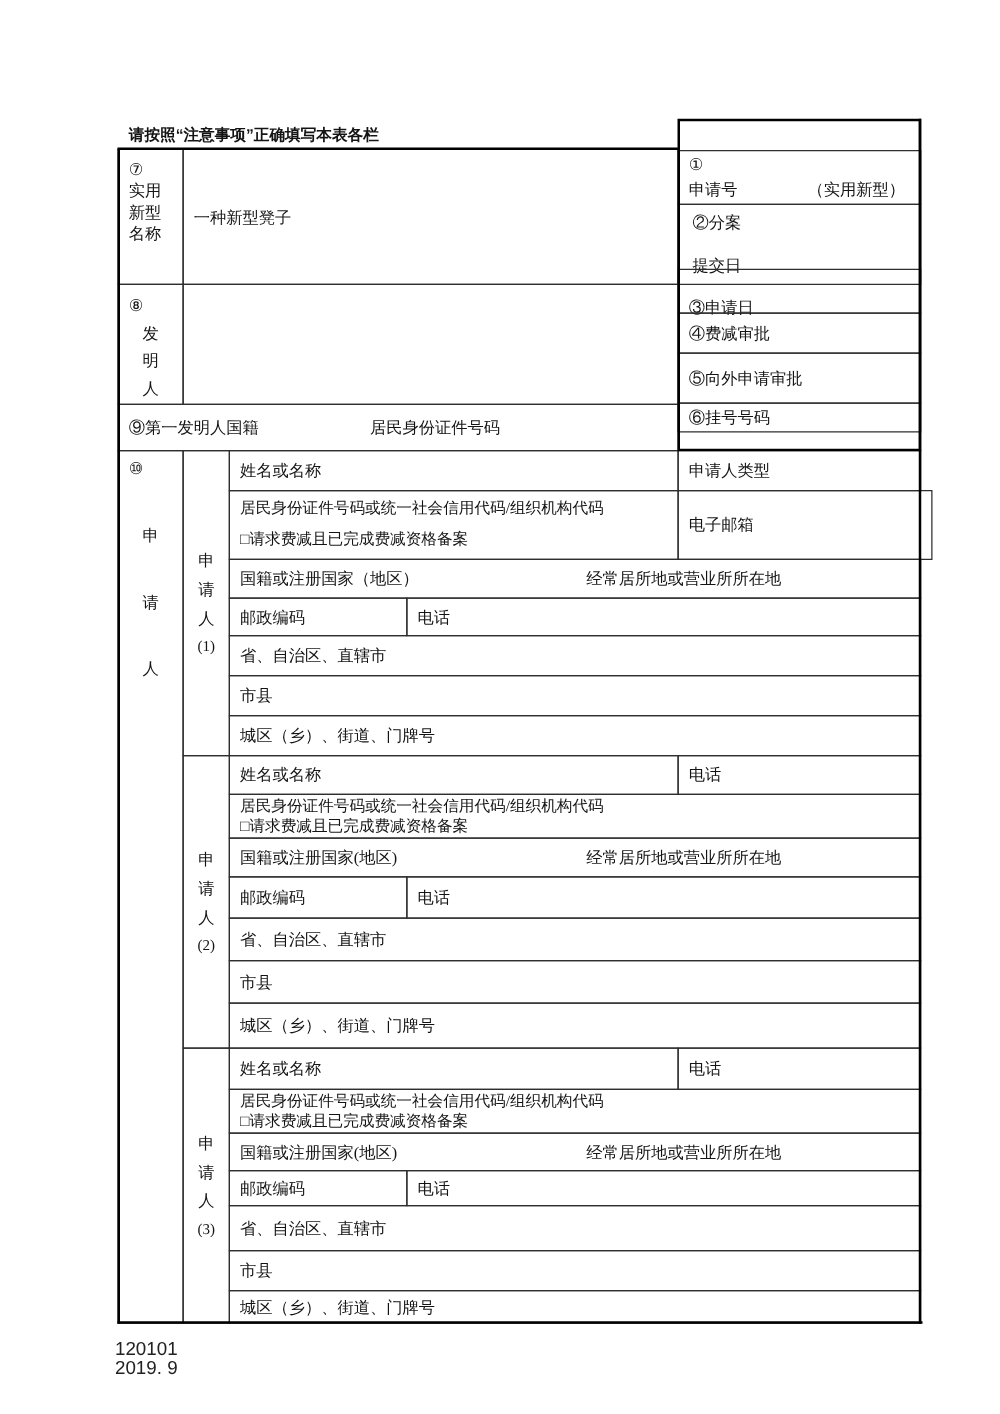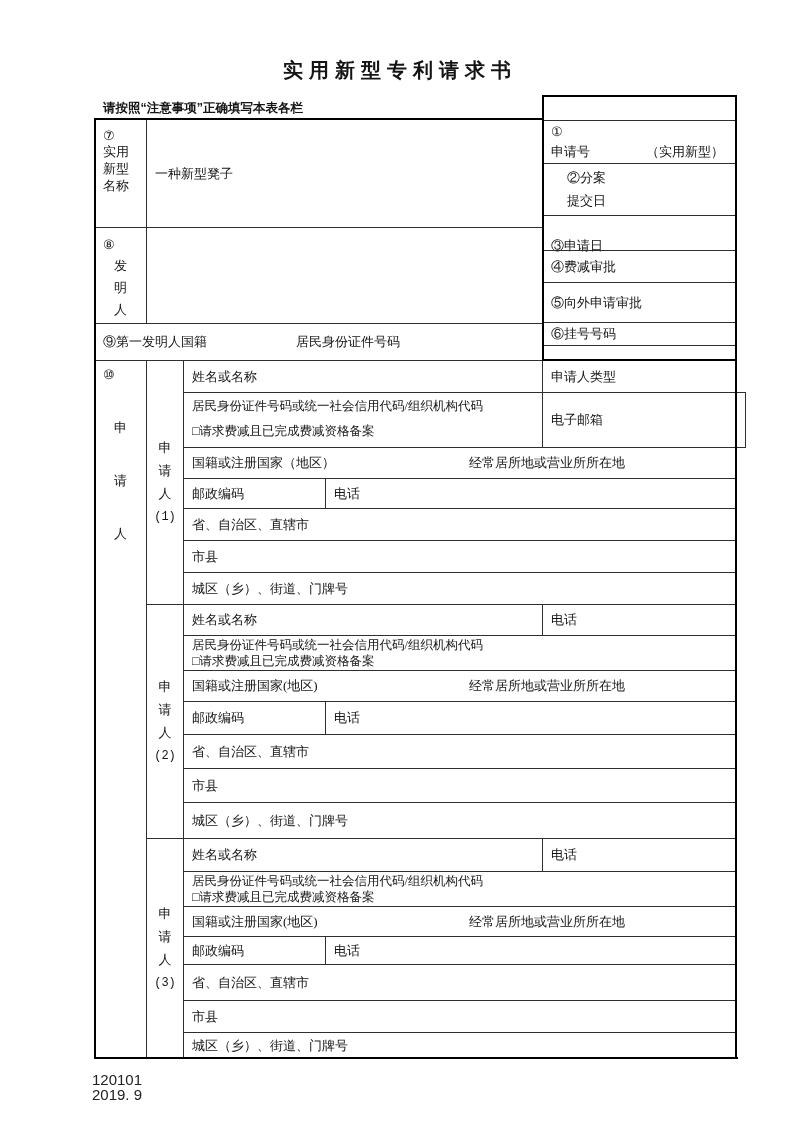--- a/index.html
+++ b/index.html
@@ -10,35 +10,34 @@
   .col{flex-direction:column;align-items:flex-start;justify-content:space-between;}
   .colc{flex-direction:column;align-items:center;justify-content:center;}
   .coltop{flex-direction:column;align-items:flex-start;justify-content:flex-start;}
   .frame{position:absolute;box-sizing:border-box;background:#000;pointer-events:none;}
   .thickbox{position:absolute;box-sizing:border-box;border:2px solid #000;pointer-events:none;}
   .title{position:absolute;left:0;top:57px;width:100%;text-align:center;
          font-family:"Liberation Sans","DejaVu Sans",sans-serif;font-weight:bold;
          font-size:20px;letter-spacing:6px;}
   .note{position:absolute;left:103px;top:100px;font-family:"Liberation Sans","DejaVu Sans",sans-serif;
         font-weight:bold;font-size:12.5px;}
-  .vchar{display:block;text-align:center;font-family:Liberation Mono, monospace;}
+  .vchar{display:block;text-align:center;}
   .rel{position:relative;width:100%;height:100%;display:flex;align-items:center;}
   .abs2{position:absolute;left:277px;top:50%;transform:translateY(-50%);white-space:nowrap;}
   .abs9{position:absolute;left:193px;top:50%;transform:translateY(-50%);white-space:nowrap;}
   .wfull{width:100%;display:flex;justify-content:space-between;box-sizing:border-box;padding-right:4px;}
   .footer{position:absolute;left:92px;top:1072px;font-family:"Liberation Sans","DejaVu Sans",sans-serif;
           font-size:15px;line-height:15px;color:#222;}
   .small{font-size:12px;}
 </style>
 </head>
 <body>
 
 <div id="page">
 
-  <div class="title">实用新型专利请求书</div>
   <div class="note">请按照“注意事项”正确填写本表各栏</div>
 
   <div class="cell coltop" style="left:94px;top:119px;width:53px;height:109px;padding-top:7px;line-height:17px;">
     <span>⑦</span>
     <span class="vchar">实用</span>
     <span class="vchar">新型</span>
     <span class="vchar">名称</span>
   </div>
   <div class="cell" style="left:146px;top:119px;width:397px;height:109px;">
     <span>一种新型凳子</span>
@@ -59,21 +58,21 @@
     </div>
   </div>
 
   <div class="cell col" style="left:542px;top:120px;width:195px;height:44px;padding:3px 8px;">
     <span>①</span>
     <div class="wfull">
       <span>申请号</span>
       <span>（实用新型）</span>
     </div>
   </div>
-  <div class="cell col" style="left:542px;top:163px;width:195px;height:53px;padding:6px 24px;">
+  <div class="cell col" style="left:542px;top:163px;width:195px;height:65px;padding:6px 11px;">
     <span>②分案</span>
     <span>提交日</span>
   </div>
   <div class="cell" style="left:542px;top:215px;width:195px;height:36px;align-items:flex-start;padding-top:23px;font-family:Liberation Mono, monospace;">
     <span>③申请日</span>
   </div>
   <div class="cell" style="left:542px;top:282px;width:195px;height:41px;">
     <span>⑤向外申请审批</span>
   </div>
   <div class="cell" style="left:542px;top:250px;width:195px;height:33px;">

